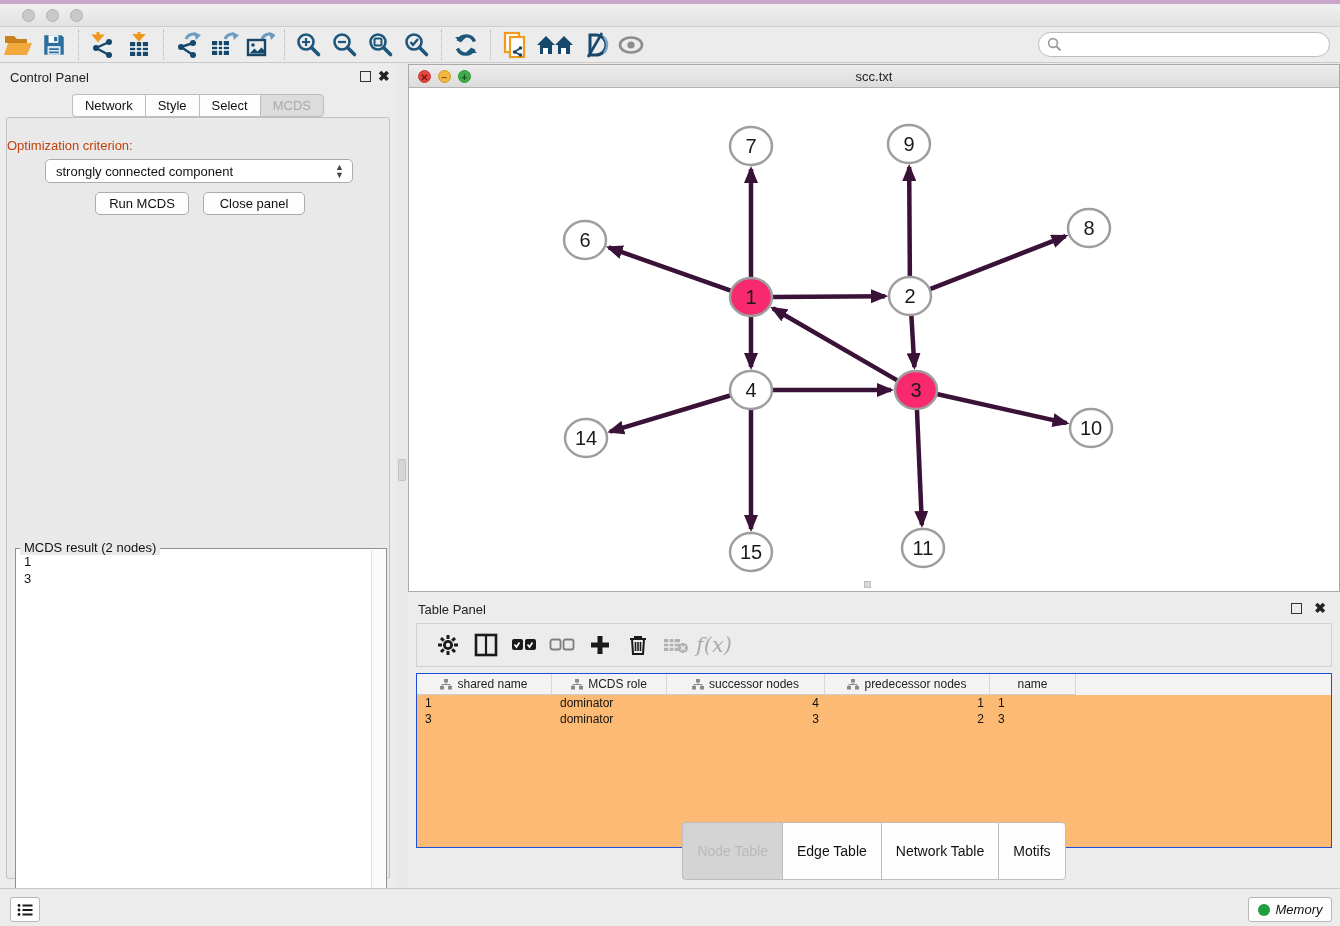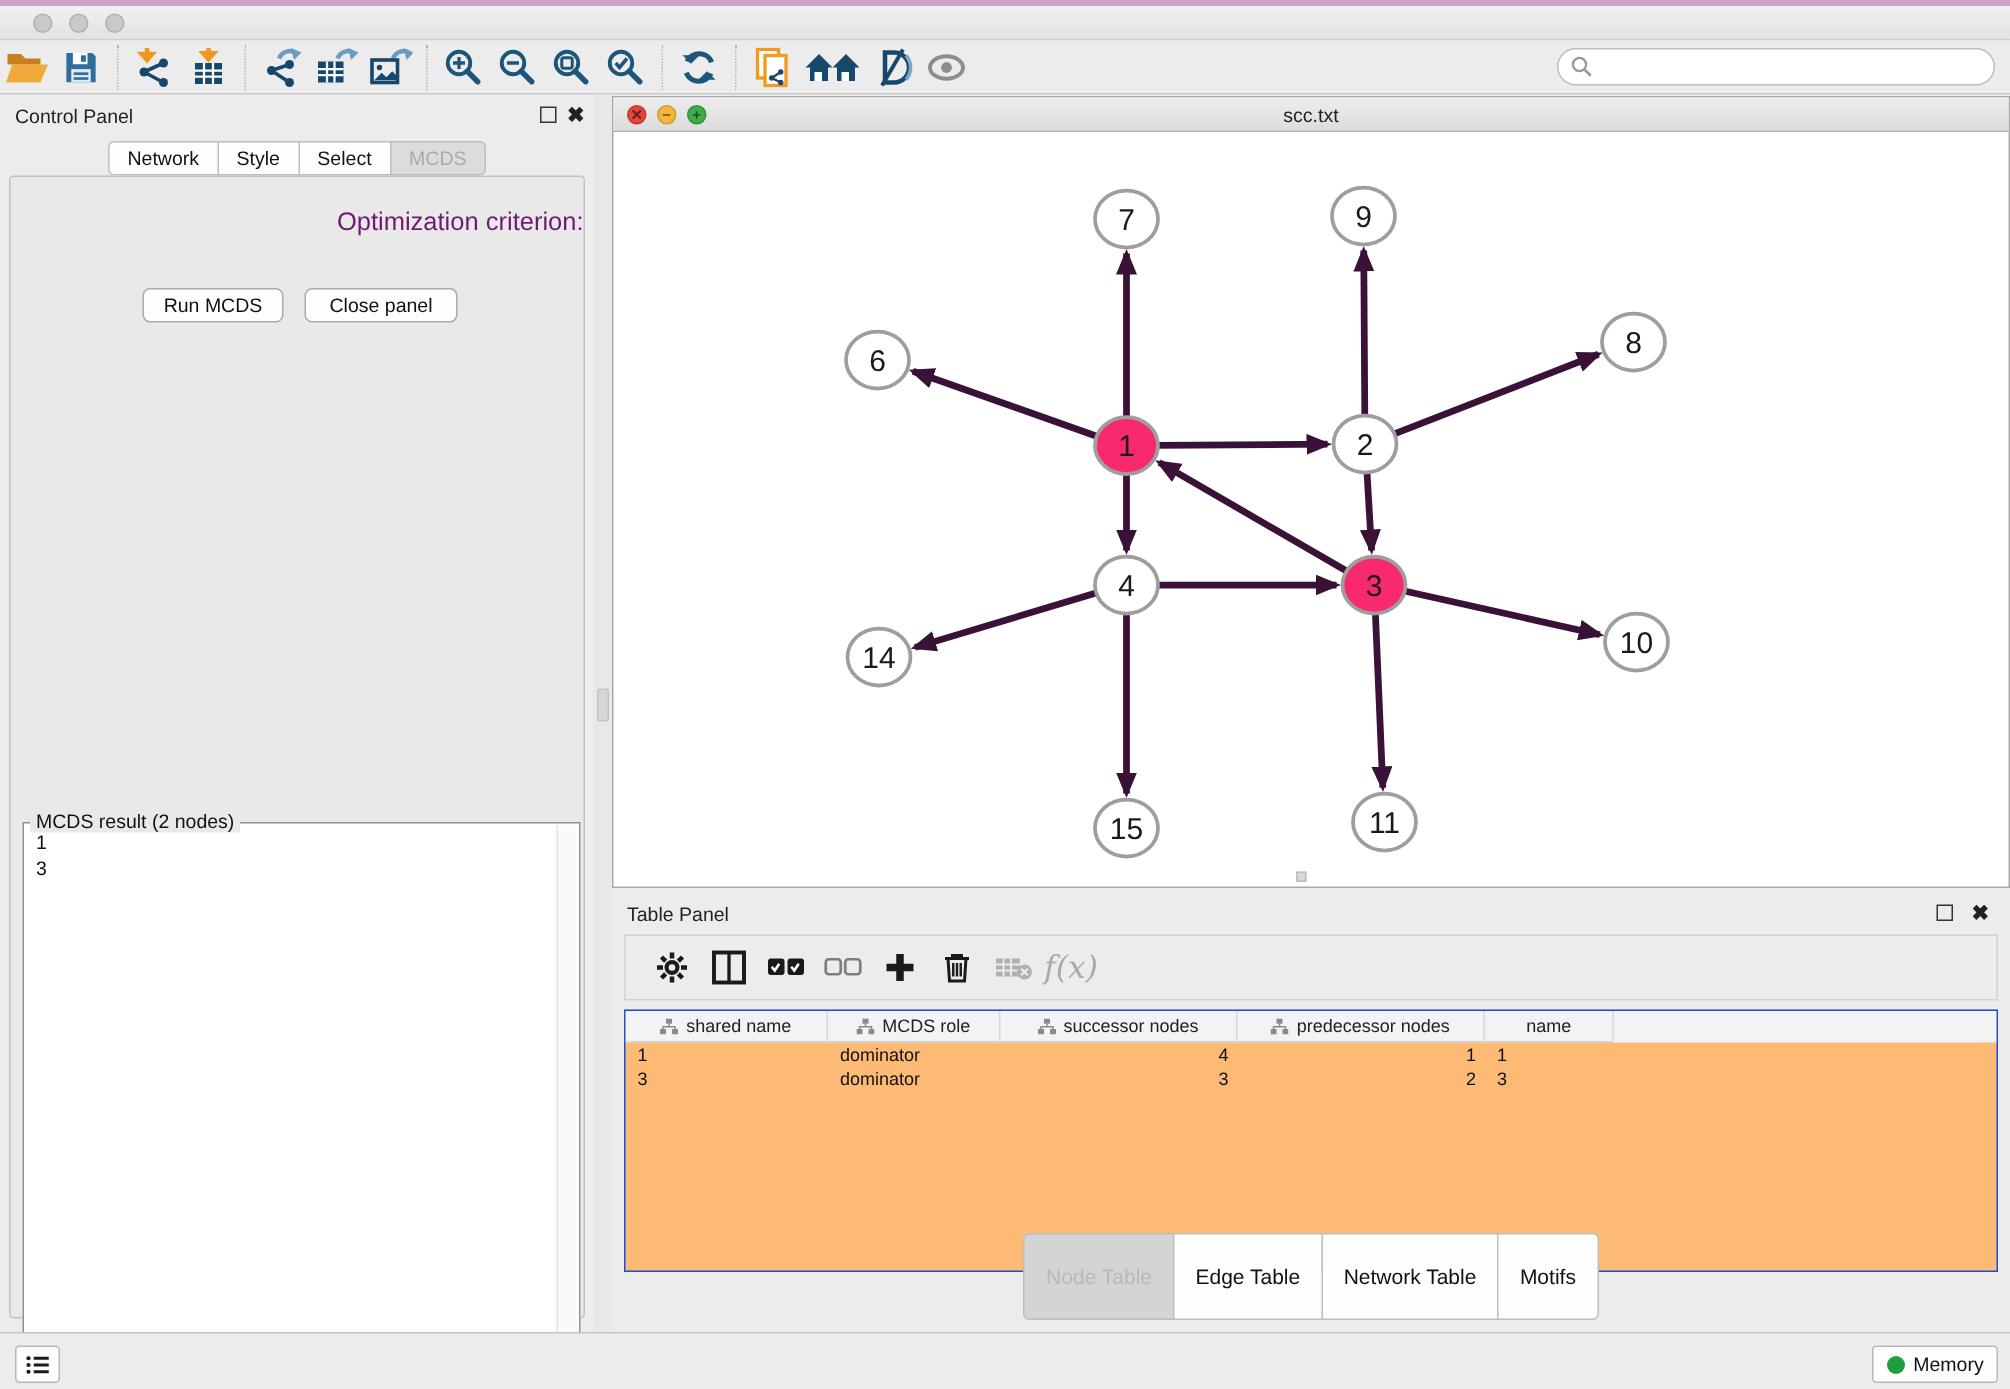--- a/index.html
+++ b/index.html
@@ -32,21 +32,21 @@
   .float-ico { position:absolute; top:7px; width:11px; height:11px; border:1.5px solid #333; }
   .close-ico { position:absolute; top:4px; font-size:14px; font-weight:bold; color:#222; cursor:default; }
   .cp-tabs { position:absolute; left:0; top:30px; width:100%; display:flex; justify-content:center; }
   .tab { font-size:13px; padding:3px 12px; background:#fdfdfd; border:1px solid #bdbdbd;
     border-right:none; color:#111; }
   .tab:first-child { border-radius:4px 0 0 4px; }
   .tab:last-child { border-right:1px solid #bdbdbd; border-radius:0 4px 4px 0; }
   .tab.sel { background:#dcdcdc; color:#aaa; }
   .cp-body { position:absolute; left:6px; top:53px; width:384px; height:762px;
     background:#e9e9e9; border:1px solid #c2c2c2; border-radius:3px; }
-  .opt-label { position:absolute; left:0; top:20px; width:100%; text-align:right; font-size:17px; color:#701a75; }
+  .opt-label { position:absolute; left:0; top:20px; width:100%; text-align:left; font-size:13px; color:#c2410c; }
   .opt-select { position:absolute; left:38px; top:41px; width:308px; height:24px; background:#fff;
     border:1px solid #ababab; border-radius:5px; font-size:13px; display:flex; align-items:center;
     padding-left:10px; color:#111; }
   .stepper { position:absolute; right:8px; top:3px; display:flex; flex-direction:column; line-height:8px;
     font-size:9px; color:#444; }
   .cp-btn { position:absolute; top:74px; height:23px; background:#fdfdfd; border:1px solid #ababab;
     border-radius:5px; font-size:13px; color:#111; display:flex; align-items:center; justify-content:center; }
   .result-box { position:absolute; left:8px; top:430px; width:372px; height:377px;
     border:1px solid #8f8f8f; background:#fff; }
   .result-legend { position:absolute; left:4px; top:-9px; background:#e9e9e9; padding:0 4px;
@@ -92,21 +92,21 @@
     border-right:none; color:#111; }
   .tp-tab:first-child { border-radius:4px 0 0 4px; }
   .tp-tab:last-child { border-right:1px solid #bdbdbd; border-radius:0 4px 4px 0; }
   .tp-tab.sel { background:#d4d4d4; color:#b9b9b9; }
 
   
   .statusbar { position:absolute; left:0; top:888px; width:1340px; height:38px;
     background:#ececec; border-top:1px solid #c6c6c6; }
   .sb-btn { position:absolute; top:8px; height:25px; background:#fdfdfd; border:1px solid #b8b8b8;
     border-radius:3px; display:flex; align-items:center; justify-content:center; gap:6px;
-    font-size:13px; color:#111; }
+    font-size:13px; color:#111;font-style:italic; }
   .mem-dot { width:12px; height:12px; border-radius:50%; background:#1e9e3e; }
 
   .fx { font-family:"DejaVu Serif", serif; font-style:italic; font-size:21px; color:#aaa; }
 </style>
 </head>
 <body>
 
 <div class="titlebar">
   <div class="accent"></div>
   <div class="tl-dot" style="left:22px"></div>
@@ -262,20 +262,27 @@
     <span class="close-ico" style="left:378px">✖</span>
   </div>
   <div class="cp-tabs">
     <div class="tab">Network</div>
     <div class="tab">Style</div>
     <div class="tab">Select</div>
     <div class="tab sel">MCDS</div>
   </div>
   <div class="cp-body">
     <div class="opt-label">Optimization criterion:</div>
+    <div class="opt-select">
+      <span>strongly connected component</span>
+      <span class="stepper">
+          <span>▲</span>
+          <span>▼</span>
+        </span>
+    </div>
     <div class="cp-btn" style="left:88px; width:94px;">Run MCDS</div>
     <div class="cp-btn" style="left:196px; width:102px;">Close panel</div>
     <div class="result-box">
       <span class="result-legend">MCDS result (2 nodes)</span>
       <div class="result-text">
           <div>1</div>
           <div>3</div>
         </div>
       <div class="result-scroll"></div>
     </div>

